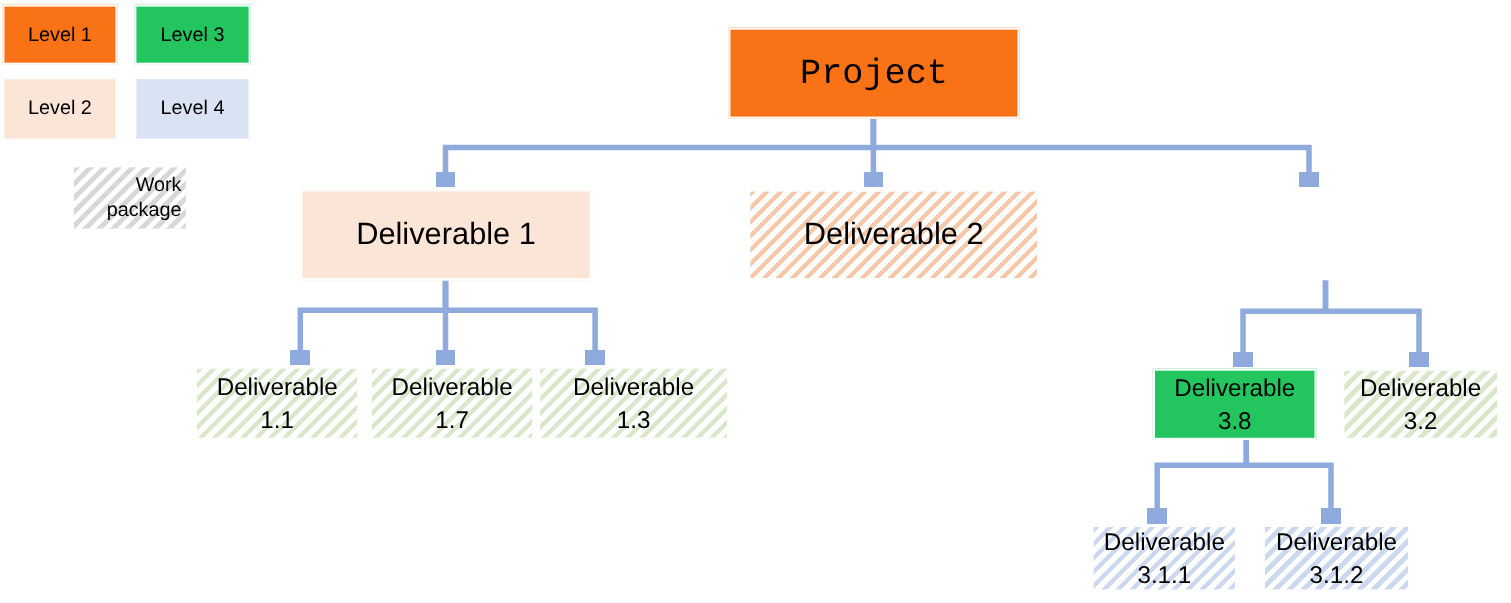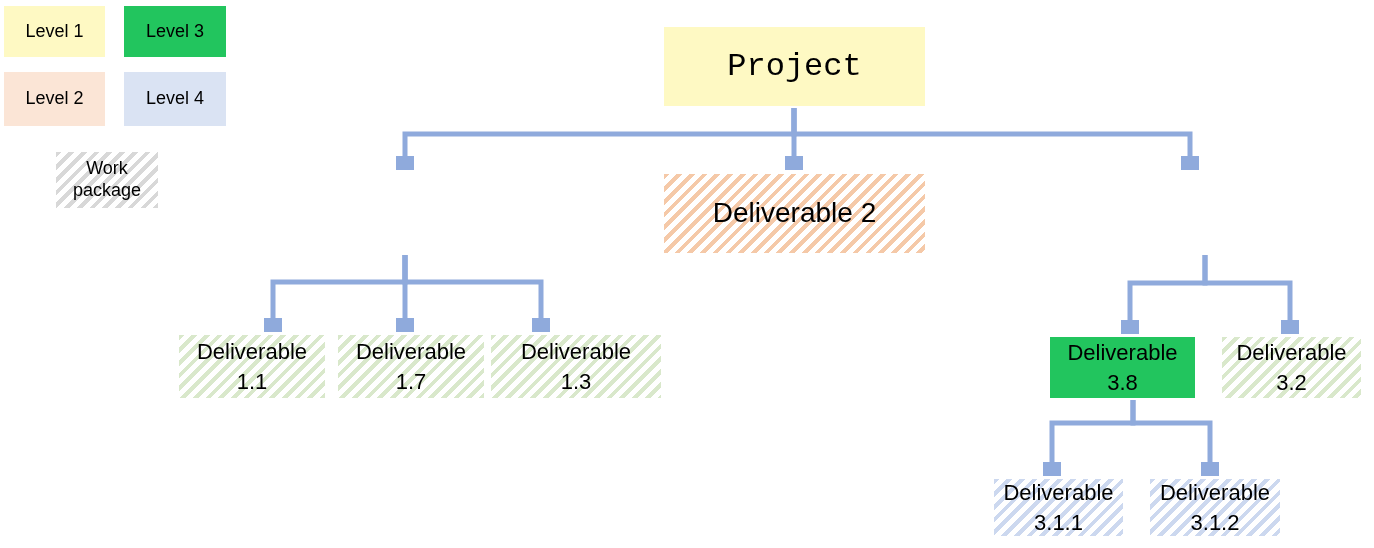--- a/index.html
+++ b/index.html
@@ -12,42 +12,42 @@
     overflow:hidden;
   }
   .node{
     position:absolute;
     display:flex;align-items:center;justify-content:center;
     text-align:center;
     box-sizing:border-box;
     border:2px solid #ffffff;
     line-height:1.3;
   }
-  .fill-l1{background:#fef9c3;}
+  .fill-l1{background:#f97316;}
   .fill-l2{background:#fbe5d6;}
   .fill-l3{background:#22c55e;}
   .fill-l4{background:#dae3f3;}
   .hatch-l2{background:repeating-linear-gradient(135deg,#f5c9a8 0 4px,#ffffff 4px 9px);}
   .hatch-l3{background:repeating-linear-gradient(135deg,#d9e8cb 0 4px,#ffffff 4px 9px);}
   .hatch-l4{background:repeating-linear-gradient(135deg,#ccd8ef 0 4px,#ffffff 4px 9px);}
   .hatch-gray{background:repeating-linear-gradient(135deg,#d8d8d8 0 4px,#ffffff 4px 9px);}
   .txt-xl{font-size:32px;font-family:Liberation Mono, monospace;}
   .txt-lg{font-size:28px;}
   .txt-sm{font-size:22px;line-height:1.35;}
   .txt-legend{font-size:18px;line-height:1.2;}
   
   #leg-l1{left:2px;top:4px;width:105px;height:55px;}
   #leg-l3{left:122px;top:4px;width:106px;height:55px;}
   #leg-l2{left:2px;top:70px;width:105px;height:58px;align-items:center;}
   #leg-l4{left:122px;top:70px;width:106px;height:58px;align-items:center;}
-  #leg-wp{left:54px;top:150px;width:106px;height:60px;padding:0 4px;}
+  #leg-wp{left:65px;top:150px;width:106px;height:60px;padding:0 4px;text-align:right;}
   
   #n-project{left:662px;top:25px;width:265px;height:83px;}
   #n-d1{left:273px;top:172px;width:265px;height:83px;}
-  #n-d2{left:662px;top:172px;width:265px;height:83px;text-align:right;}
+  #n-d2{left:680px;top:172px;width:265px;height:83px;text-align:right;}
   #n-d3{left:1058px;top:172px;width:265px;height:83px;}
   #n-d11{left:177px;top:333px;width:150px;height:67px;}
   #n-d12{left:336px;top:333px;width:150px;height:67px;}
   #n-d13{left:489px;top:333px;width:174px;height:67px;}
   #n-d31{left:1048px;top:335px;width:149px;height:65px;}
   #n-d32{left:1220px;top:335px;width:143px;height:65px;}
   #n-d311{left:992px;top:477px;width:133px;height:61px;}
   #n-d312{left:1148px;top:477px;width:134px;height:61px;}
   #connectors{position:absolute;left:0;top:0;width:1374px;height:548px;pointer-events:none;}
   #connectors path{fill:none;stroke:#8faadc;stroke-width:5;stroke-linejoin:miter;}
@@ -90,20 +90,23 @@
     </div>
     <div id="leg-wp" class="node hatch-gray txt-legend">
       <span>Work package</span>
     </div>
   </div>
 
   <div id="n-project" class="node fill-l1 txt-xl">
     <span>Project</span>
   </div>
 
+  <div id="n-d1" class="node fill-l2 txt-lg">
+    <span>Deliverable 1</span>
+  </div>
   <div id="n-d2" class="node hatch-l2 txt-lg">
     <span>Deliverable 2</span>
   </div>
 
   <div id="n-d11" class="node hatch-l3 txt-sm">
     <span><span>Deliverable</span><br><span>1.1</span></span>
   </div>
   <div id="n-d12" class="node hatch-l3 txt-sm">
     <span><span>Deliverable</span><br><span>1.7</span></span>
   </div>

